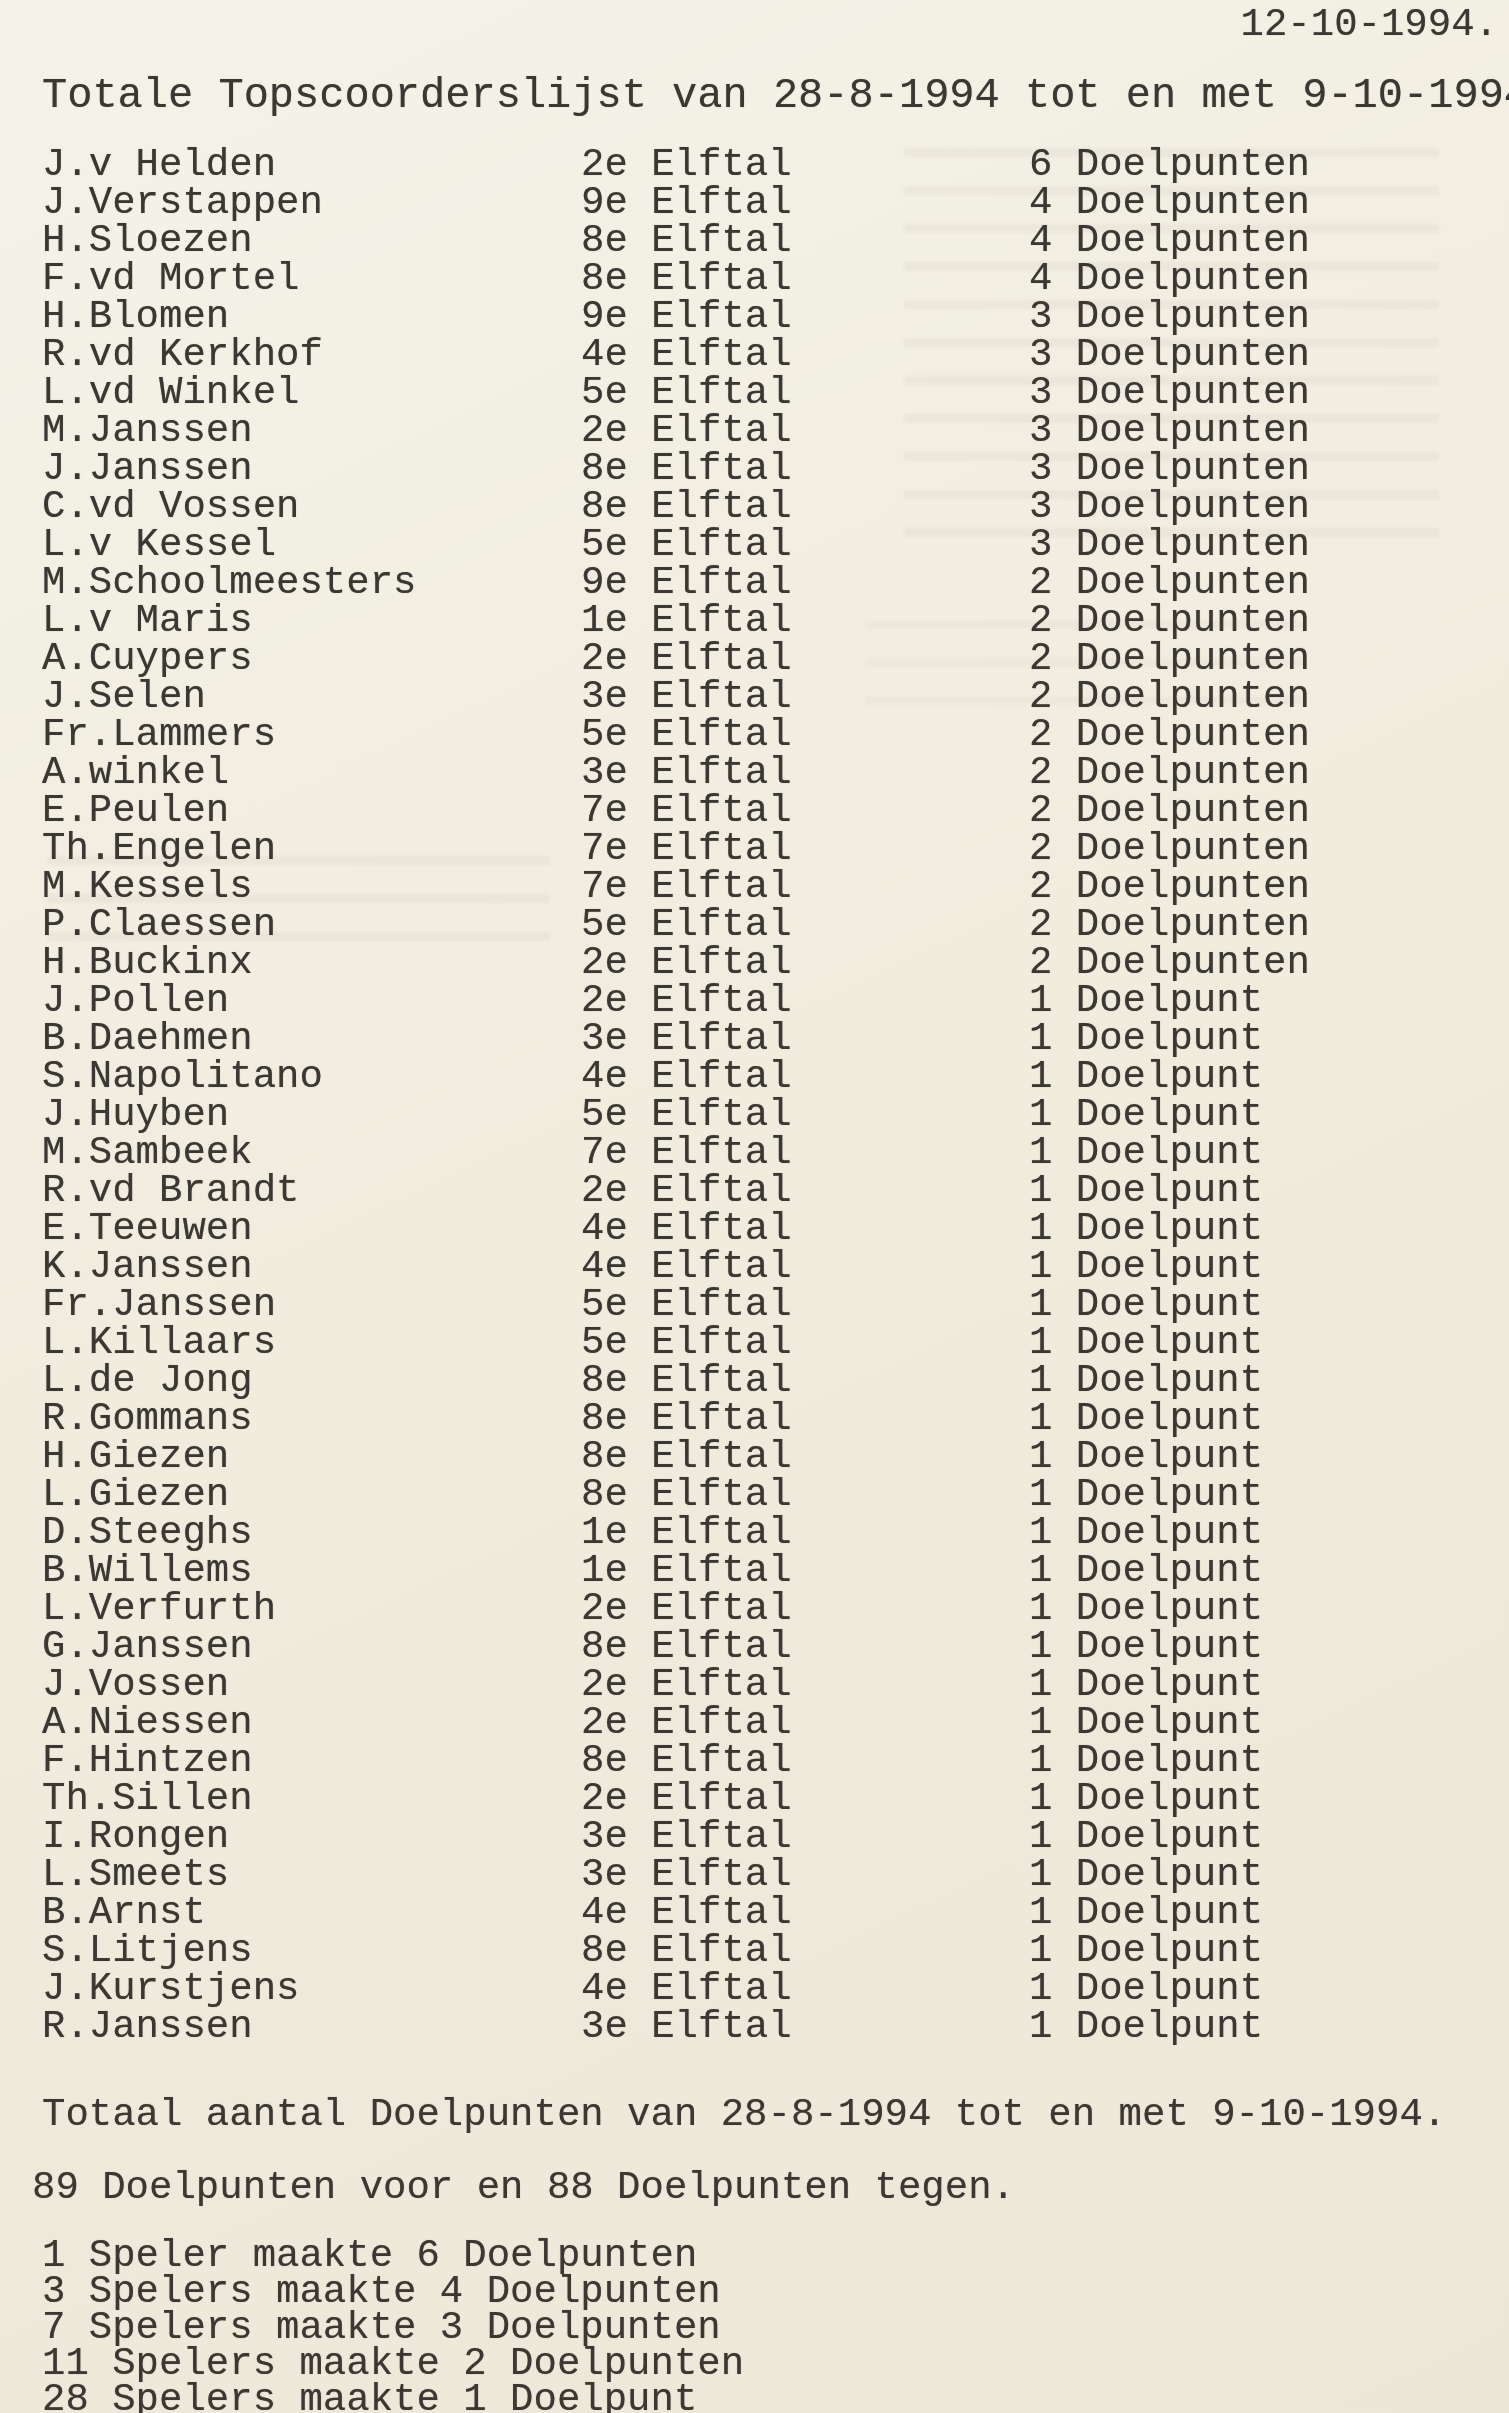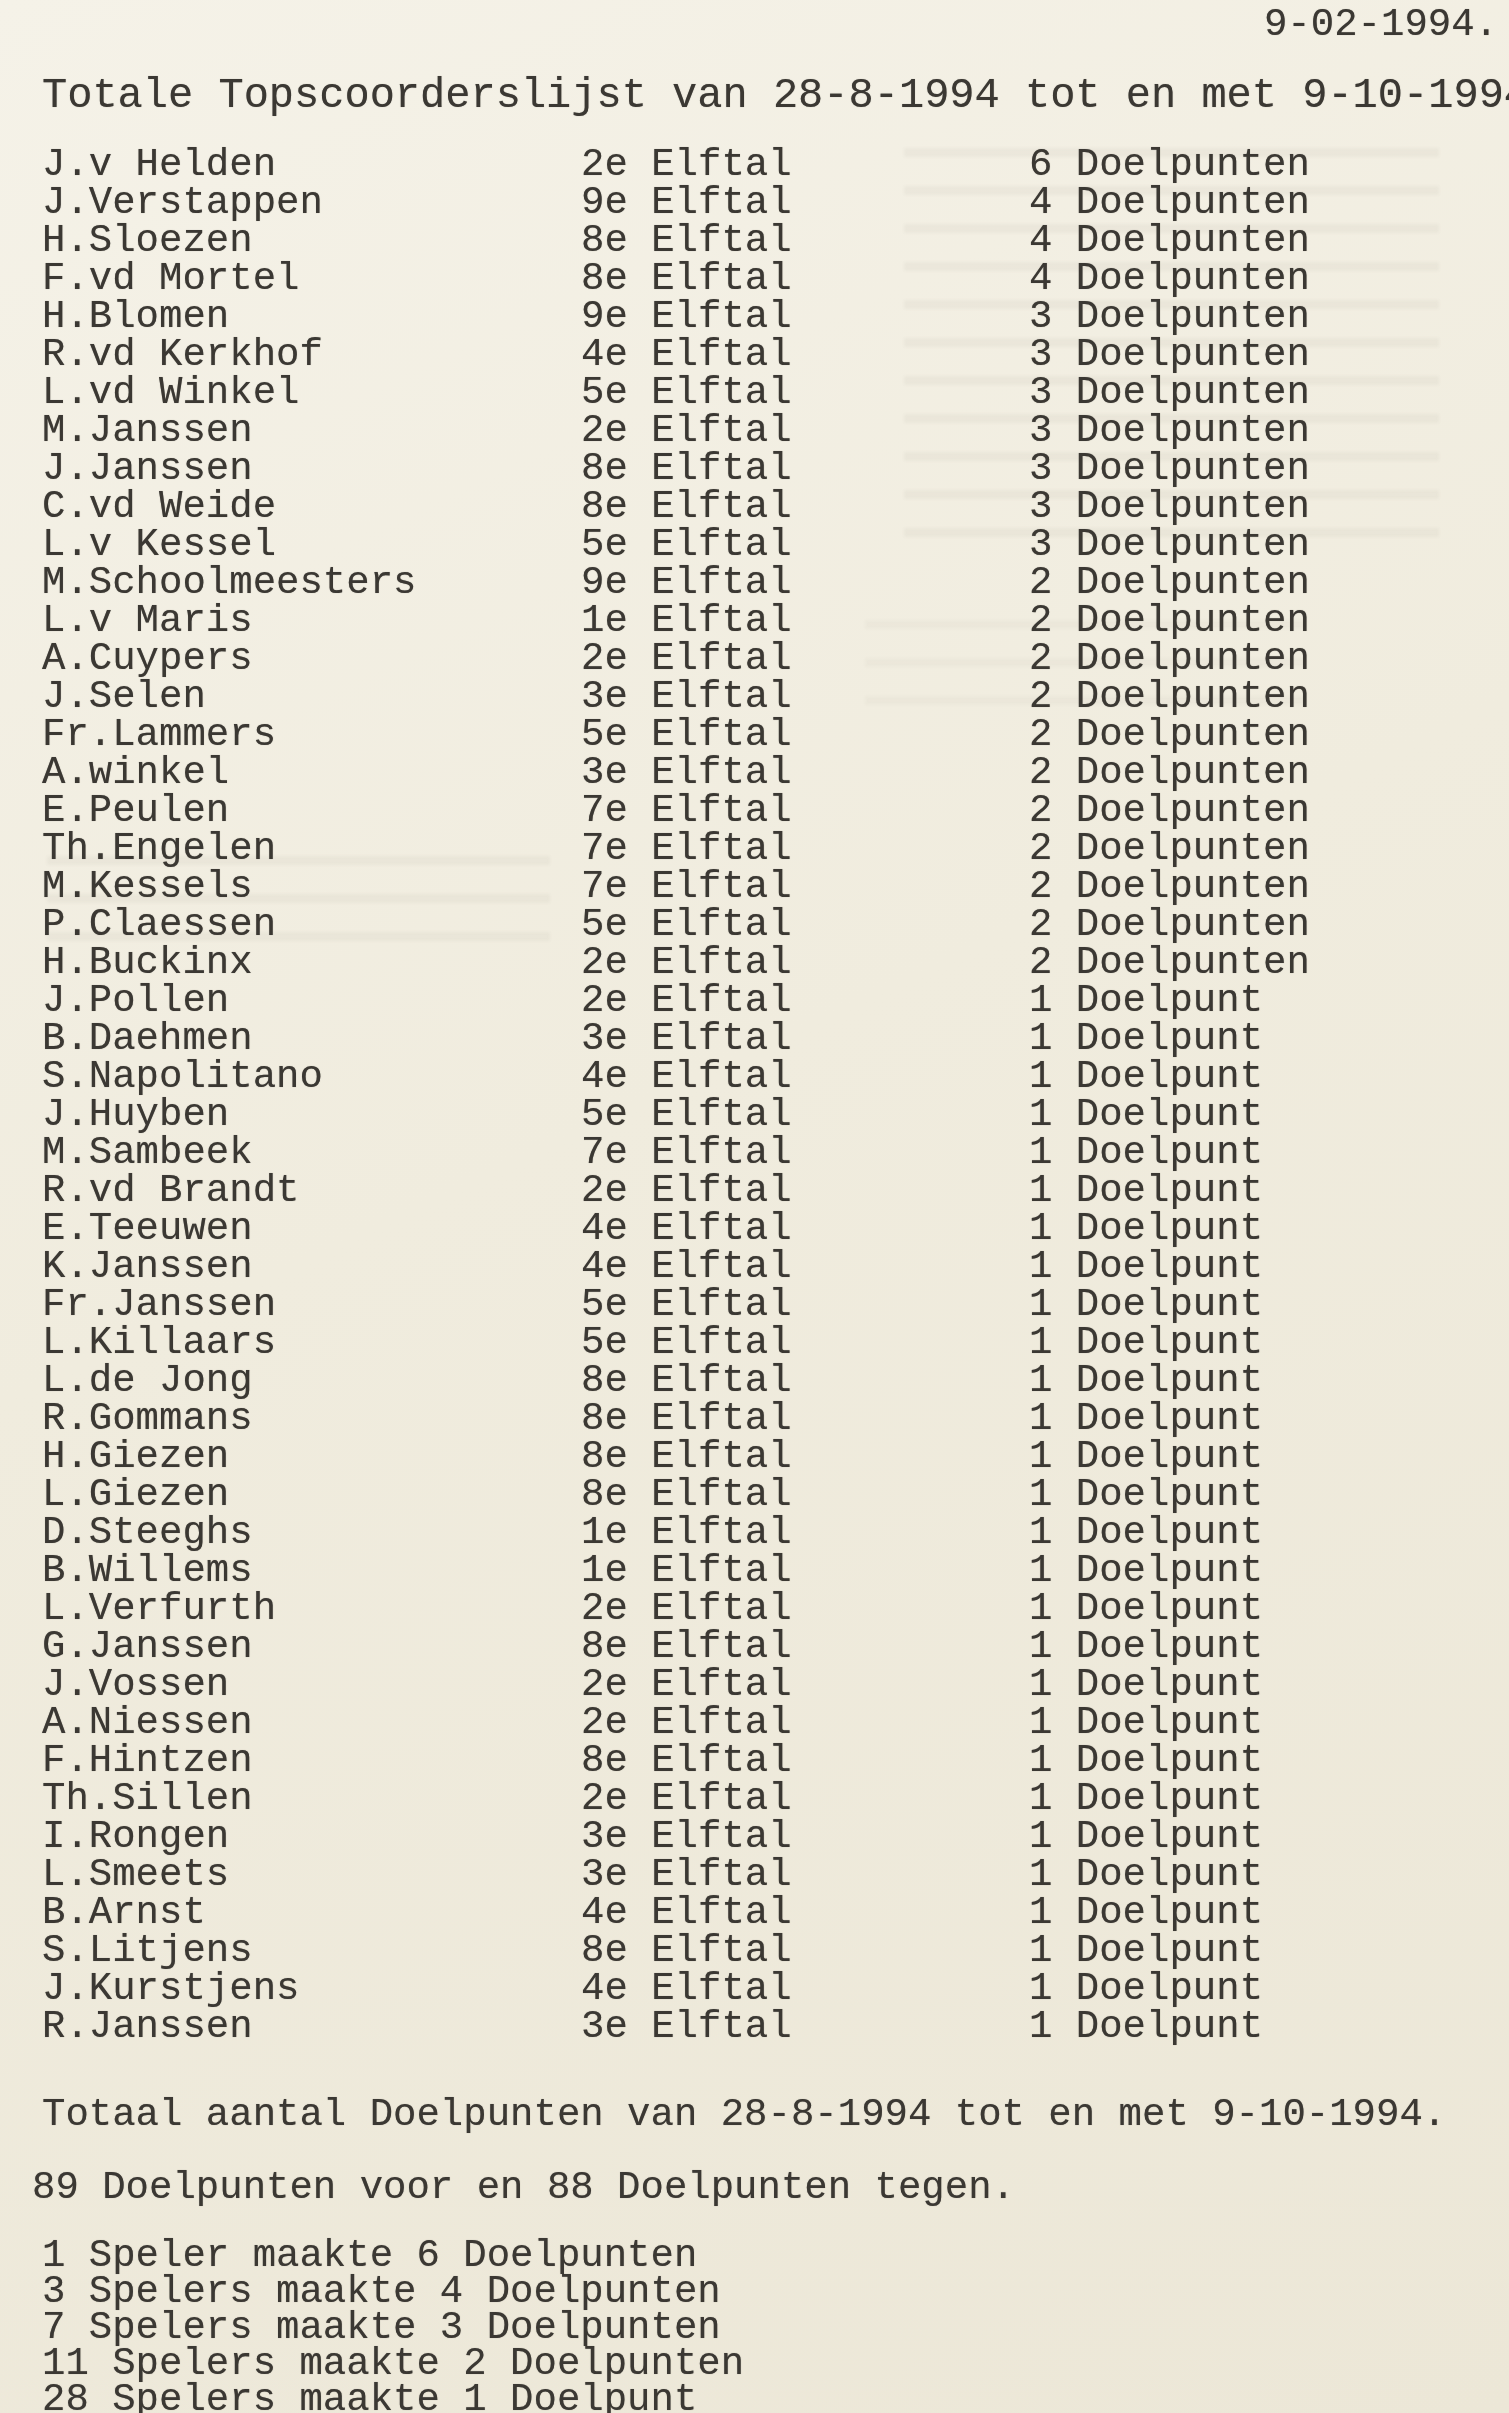--- a/index.html
+++ b/index.html
@@ -86,21 +86,21 @@
 </style>
 </head>
 <body>
 
 <div class="page">
 
   <div class="bleed b1"></div>
   <div class="bleed b2"></div>
   <div class="bleed b3"></div>
 
-  <div class="date">9-02-1994.</div>
+  <div class="date">12-10-1994.</div>
 
   <h1 class="title">Totale Topscoorderslijst van 28-8-1994 tot en met 9-10-1994.</h1>
 
   <div class="list">
     <div class="row">
       <span class="c-name">J.v Helden</span>
       <span class="c-team">2e Elftal</span>
       <span class="c-goals">6 Doelpunten</span>
     </div>
 
@@ -146,21 +146,21 @@
       <span class="c-goals">3 Doelpunten</span>
     </div>
 
     <div class="row">
       <span class="c-name">J.Janssen</span>
       <span class="c-team">8e Elftal</span>
       <span class="c-goals">3 Doelpunten</span>
     </div>
 
     <div class="row">
-      <span class="c-name">C.vd Weide</span>
+      <span class="c-name">C.vd Vossen</span>
       <span class="c-team">8e Elftal</span>
       <span class="c-goals">3 Doelpunten</span>
     </div>
 
     <div class="row">
       <span class="c-name">L.v Kessel</span>
       <span class="c-team">5e Elftal</span>
       <span class="c-goals">3 Doelpunten</span>
     </div>
 

